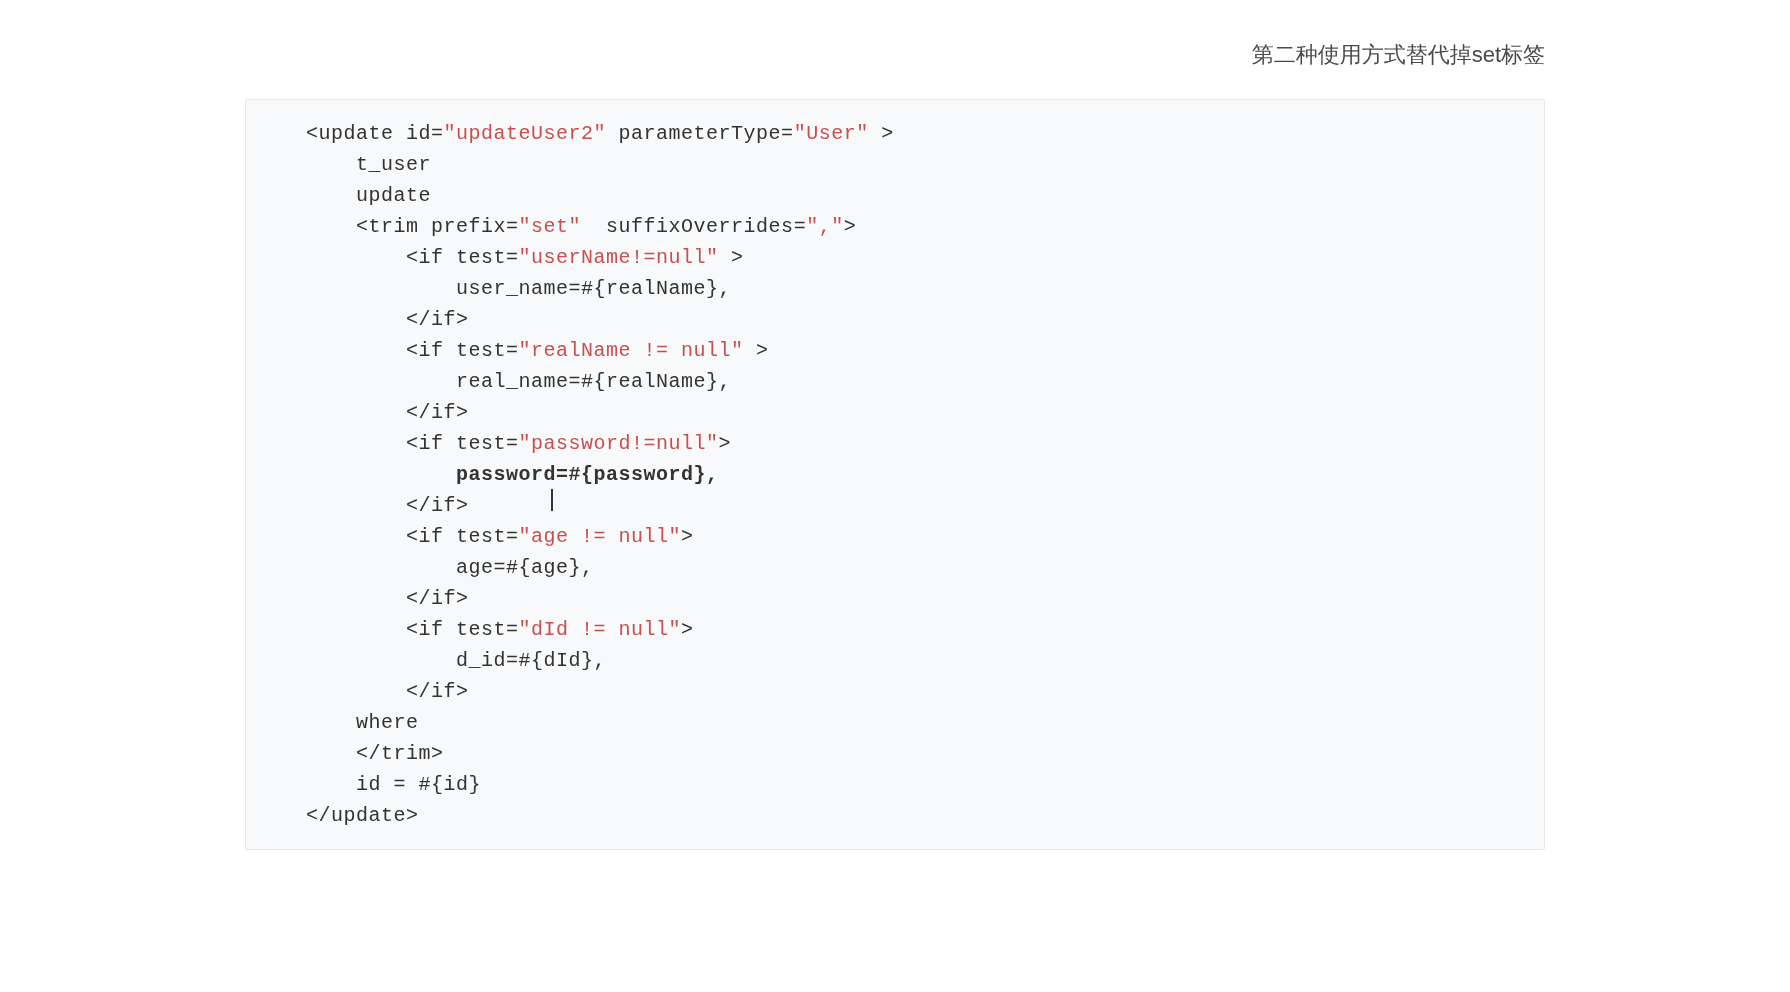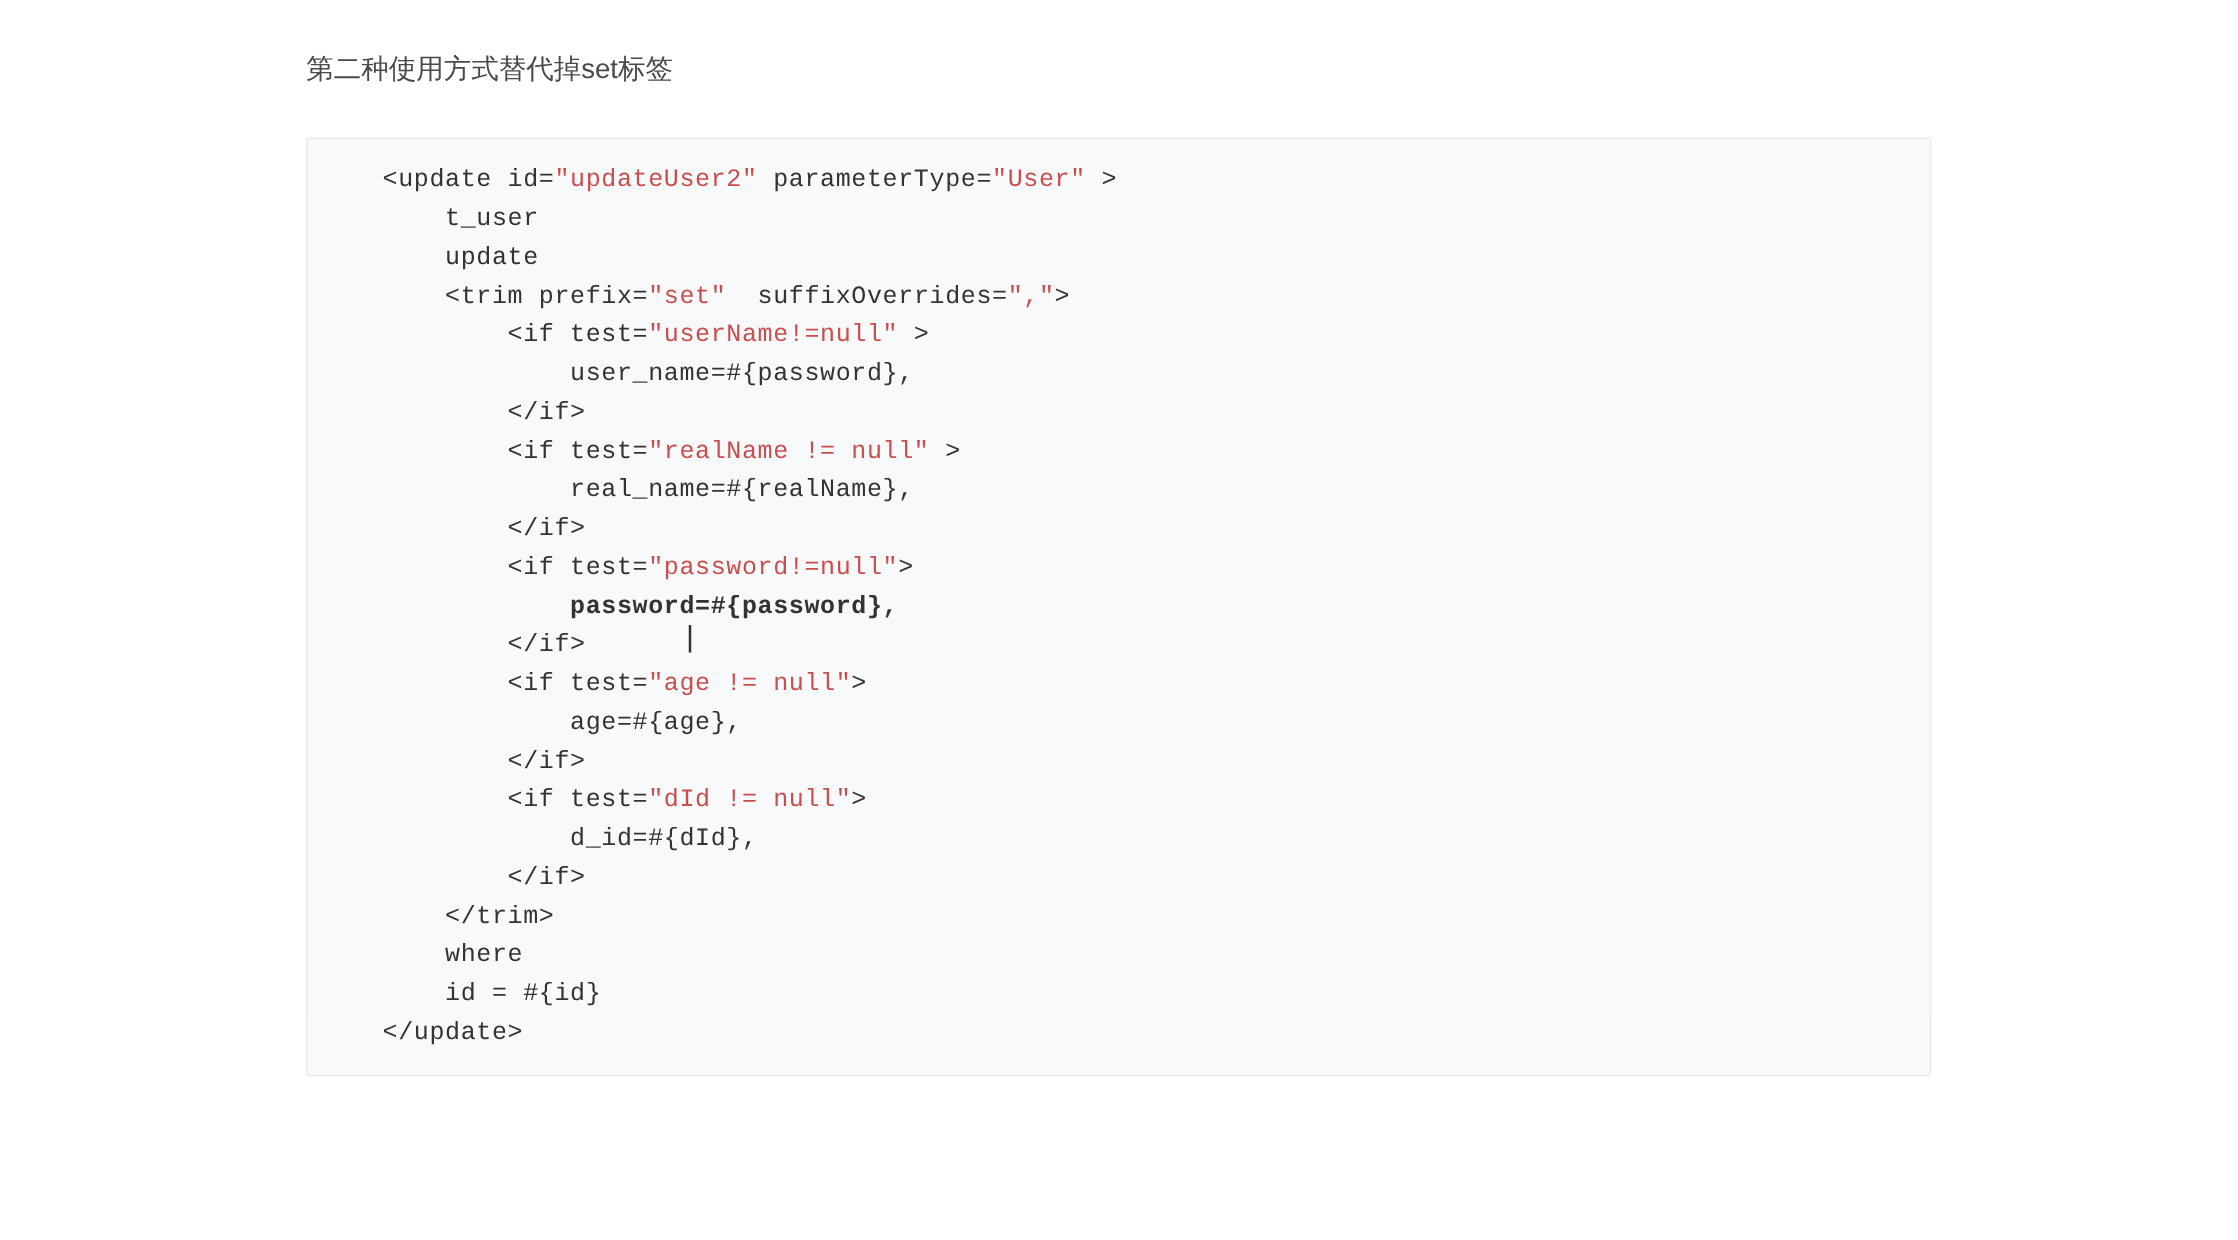--- a/index.html
+++ b/index.html
@@ -10,21 +10,22 @@
     }
     .container {
       max-width: 1460px;
       margin: 0 auto;
       padding: 0 80px;
     }
     .heading {
       font-size: 22px;
       color: #4a4a4a;
       font-weight: 400;
-      margin-bottom: 40px;
+      margin-bottom: 29px;
+      text-align: right;
     }
     .code-block {
       background: #f8f9fa;
       border: 1px solid #e8e8e8;
       border-radius: 2px;
       padding: 18px 60px;
       font-family: "Consolas", "Courier New", monospace;
       font-size: 20px;
       line-height: 1.55;
       color: #333333;
@@ -49,32 +50,32 @@
 
 <div class="container">
   <h2 class="heading">第二种使用方式替代掉set标签</h2>
   <div class="code-block" id="code-content">
     <span class="text-cursor"></span>
   <div class="code-line"><span style="color: rgb(51, 51, 51);">&lt;update </span><span style="color: rgb(51, 51, 51);">id</span><span style="color: rgb(51, 51, 51);">=</span><span style="color: rgb(201, 79, 79);">"updateUser2"</span><span style="color: rgb(51, 51, 51);"> parameterType</span><span style="color: rgb(51, 51, 51);">=</span><span style="color: rgb(201, 79, 79);">"User"</span><span style="color: rgb(51, 51, 51);"> &gt;</span></div>
       <div class="code-line">    <span style="color: rgb(51, 51, 51);">t_user</span></div>
       <div class="code-line">    <span style="color: rgb(51, 51, 51);">update</span></div>
       <div class="code-line">    <span style="color: rgb(51, 51, 51);">&lt;trim </span><span style="color: rgb(51, 51, 51);">prefix</span><span style="color: rgb(51, 51, 51);">=</span><span style="color: rgb(201, 79, 79);">"set"</span><span style="color: rgb(51, 51, 51);">  suffixOverrides</span><span style="color: rgb(51, 51, 51);">=</span><span style="color: rgb(201, 79, 79);">","</span><span style="color: rgb(51, 51, 51);">&gt;</span></div>
       <div class="code-line">        <span style="color: rgb(51, 51, 51);">&lt;if </span><span style="color: rgb(51, 51, 51);">test</span><span style="color: rgb(51, 51, 51);">=</span><span style="color: rgb(201, 79, 79);">"userName!=null"</span><span style="color: rgb(51, 51, 51);"> &gt;</span></div>
-      <div class="code-line">            <span style="color: rgb(51, 51, 51);">user_name=#{password},</span></div>
+      <div class="code-line">            <span style="color: rgb(51, 51, 51);">user_name=#{realName},</span></div>
       <div class="code-line">        <span style="color: rgb(51, 51, 51);">&lt;/if&gt;</span></div>
       <div class="code-line">        <span style="color: rgb(51, 51, 51);">&lt;if </span><span style="color: rgb(51, 51, 51);">test</span><span style="color: rgb(51, 51, 51);">=</span><span style="color: rgb(201, 79, 79);">"realName != null"</span><span style="color: rgb(51, 51, 51);"> &gt;</span></div>
       <div class="code-line">            <span style="color: rgb(51, 51, 51);">real_name=#{realName},</span></div>
       <div class="code-line">        <span style="color: rgb(51, 51, 51);">&lt;/if&gt;</span></div>
       <div class="code-line">        <span style="color: rgb(51, 51, 51);">&lt;if </span><span style="color: rgb(51, 51, 51);">test</span><span style="color: rgb(51, 51, 51);">=</span><span style="color: rgb(201, 79, 79);">"password!=null"</span><span style="color: rgb(51, 51, 51);">&gt;</span></div>
       <div class="code-line">            <span style="color: rgb(51, 51, 51); font-weight: bold;">password=#{password},</span></div>
       <div class="code-line">        <span style="color: rgb(51, 51, 51);">&lt;/if&gt;</span></div>
       <div class="code-line">        <span style="color: rgb(51, 51, 51);">&lt;if </span><span style="color: rgb(51, 51, 51);">test</span><span style="color: rgb(51, 51, 51);">=</span><span style="color: rgb(201, 79, 79);">"age != null"</span><span style="color: rgb(51, 51, 51);">&gt;</span></div>
       <div class="code-line">            <span style="color: rgb(51, 51, 51);">age=#{age},</span></div>
       <div class="code-line">        <span style="color: rgb(51, 51, 51);">&lt;/if&gt;</span></div>
       <div class="code-line">        <span style="color: rgb(51, 51, 51);">&lt;if </span><span style="color: rgb(51, 51, 51);">test</span><span style="color: rgb(51, 51, 51);">=</span><span style="color: rgb(201, 79, 79);">"dId != null"</span><span style="color: rgb(51, 51, 51);">&gt;</span></div>
       <div class="code-line">            <span style="color: rgb(51, 51, 51); text-align: right;">d_id=#{dId},</span></div>
       <div class="code-line">        <span style="color: rgb(51, 51, 51);">&lt;/if&gt;</span></div>
+      <div class="code-line">    <span style="color: rgb(51, 51, 51);">where</span></div>
       <div class="code-line">    <span style="color: rgb(51, 51, 51);">&lt;/trim&gt;</span></div>
-      <div class="code-line">    <span style="color: rgb(51, 51, 51);">where</span></div>
       <div class="code-line">    <span style="color: rgb(51, 51, 51); text-align: right;">id = #{id}</span></div>
       <div class="code-line"><span style="color: rgb(51, 51, 51);">&lt;/update&gt;</span></div>
     </div>
 </div>
 
 </body></html>

